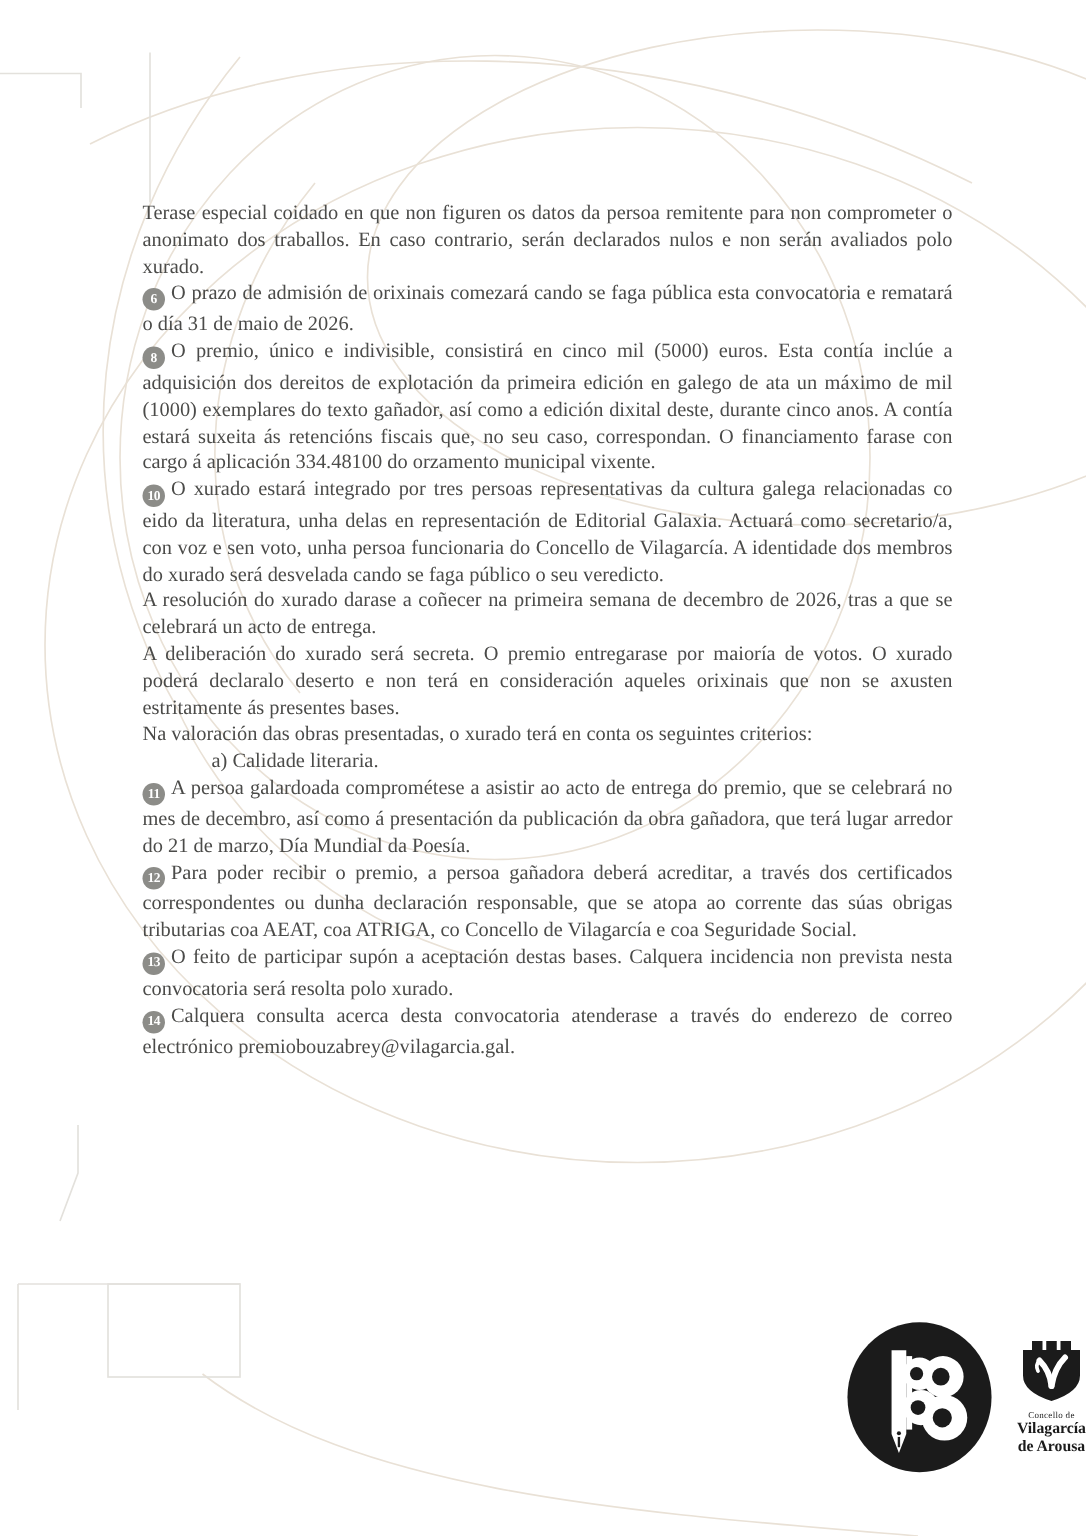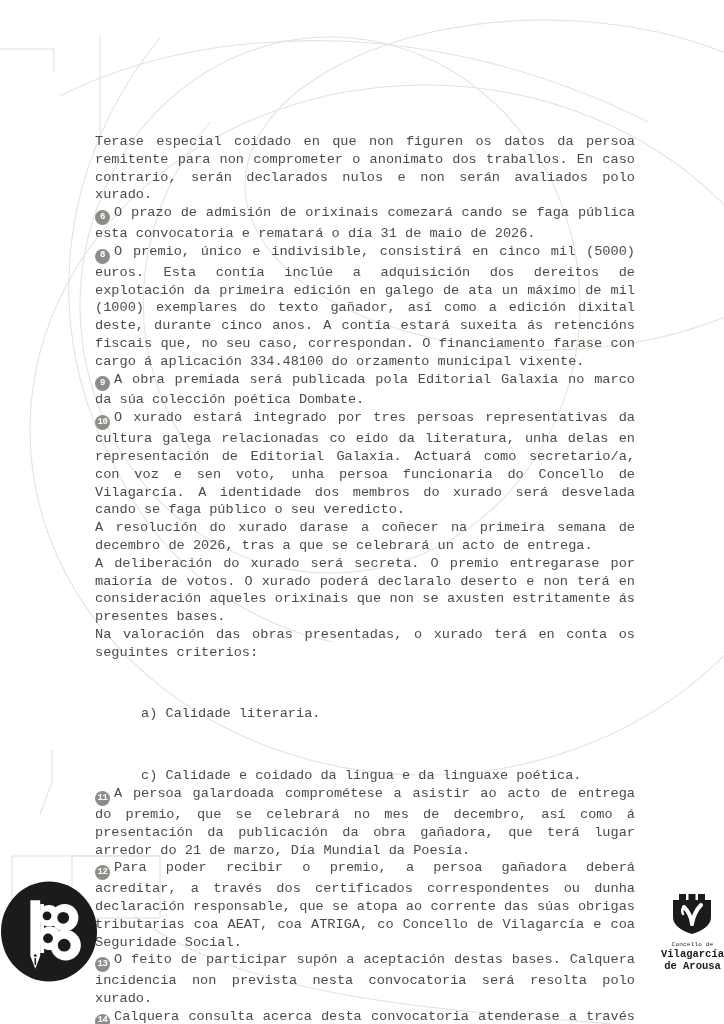--- a/index.html
+++ b/index.html
@@ -1,35 +1,35 @@
 <!DOCTYPE html>
 <html><head>
 <meta charset="utf-8">
 <style>
   html,body{margin:0;padding:0;background:#ffffff;}
   .page{
     position:relative;width:724px;height:1024px;background:#ffffff;
-    overflow:hidden;font-family:Liberation Mono, monospace;
+    overflow:hidden;font-family:Liberation Serif, serif;
   }
   .watermark{position:absolute;left:0;top:0;z-index:0;}
   .content{
     position:absolute;left:95px;top:133px;width:540px;z-index:1;
     color:#4b4b49;font-size:13.6px;line-height:17.8px;
   }
   .para{margin:0;text-align:justify;}
-  .para.indent{text-indent:46px;margin-top:44px;}
+  .para.indent{text-indent:46px;}
   .badge{
     display:inline-flex;align-items:center;justify-content:center;
     width:15px;height:15px;border-radius:50%;background:#8c8c88;
     color:#ffffff;font-size:9px;font-weight:bold;letter-spacing:-0.3px;
     margin-right:4px;vertical-align:-2.5px;flex:none;
   }
   .footer{
     position:absolute;left:0;top:880px;width:724px;z-index:1;
-    display:flex;justify-content:space-between;align-items:flex-start;gap:16px;
+    display:flex;justify-content:flex-end;align-items:flex-start;gap:16px;
   }
   .bb-logo{width:98px;height:103px;}
   .council{display:flex;flex-direction:column;align-items:center;margin-top:7px;}
   .council svg{width:46px;height:50px;}
   .council-text{margin-top:4px;text-align:center;color:#1b1b1b;}
   .c-small{font-size:6px;letter-spacing:0.2px;}
   .c-big{font-size:10.5px;font-weight:bold;line-height:12px;}
 </style>
 </head>
 <body>
@@ -53,27 +53,25 @@
       <path d="M12,856 H160"></path>
       <rect x="72" y="856" width="88" height="62"></rect>
       <path d="M12,856 V940"></path>
     </g>
   </svg>
 
   <main class="content" id="paragraphs">
       <p class="para">Terase especial coidado en que non figuren os datos da persoa remitente para non comprometer o anonimato dos traballos. En caso contrario, serán declarados nulos e non serán avaliados polo xurado.</p>
       <p class="para"><span class="badge">6</span>O prazo de admisión de orixinais comezará cando se faga pública esta convocatoria e rematará o día 31 de maio de 2026.</p>
       <p class="para"><span class="badge">8</span>O premio, único e indivisible, consistirá en cinco mil (5000) euros. Esta contía inclúe a adquisición dos dereitos de explotación da primeira edición en galego de ata un máximo de mil (1000) exemplares do texto gañador, así como a edición dixital deste, durante cinco anos. A contía estará suxeita ás retencións fiscais que, no seu caso, correspondan. O financiamento farase con cargo á aplicación 334.48100 do orzamento municipal vixente.</p>
-      <p class="para"><span class="badge">9</span>A obra premiada será publicada pola Editorial Galaxia no marco da súa colección poética Dombate.</p>
       <p class="para"><span class="badge">10</span>O xurado estará integrado por tres persoas representativas da cultura galega relacionadas co eido da literatura, unha delas en representación de Editorial Galaxia. Actuará como secretario/a, con voz e sen voto, unha persoa funcionaria do Concello de Vilagarcía. A identidade dos membros do xurado será desvelada cando se faga público o seu veredicto.</p>
       <p class="para">A resolución do xurado darase a coñecer na primeira semana de decembro de 2026, tras a que se celebrará un acto de entrega.</p>
       <p class="para">A deliberación do xurado será secreta. O premio entregarase por maioría de votos. O xurado poderá declaralo deserto e non terá en consideración aqueles orixinais que non se axusten estritamente ás presentes bases.</p>
       <p class="para">Na valoración das obras presentadas, o xurado terá en conta os seguintes criterios:</p>
       <p class="para indent">a) Calidade literaria.</p>
-      <p class="para indent">c) Calidade e coidado da lingua e da linguaxe poética.</p>
       <p class="para"><span class="badge">11</span>A persoa galardoada comprométese a asistir ao acto de entrega do premio, que se celebrará no mes de decembro, así como á presentación da publicación da obra gañadora, que terá lugar arredor do 21 de marzo, Día Mundial da Poesía.</p>
       <p class="para"><span class="badge">12</span>Para poder recibir o premio, a persoa gañadora deberá acreditar, a través dos certificados correspondentes ou dunha declaración responsable, que se atopa ao corrente das súas obrigas tributarias coa AEAT, coa ATRIGA, co Concello de Vilagarcía e coa Seguridade Social.</p>
       <p class="para"><span class="badge">13</span>O feito de participar supón a aceptación destas bases. Calquera incidencia non prevista nesta convocatoria será resolta polo xurado.</p>
       <p class="para"><span class="badge">14</span>Calquera consulta acerca desta convocatoria atenderase a través do enderezo de correo electrónico premiobouzabrey@vilagarcia.gal.</p>
     </main>
 
   <footer class="footer">
 
     <svg class="bb-logo" viewBox="0 0 100 104">
       <ellipse cx="50" cy="52" rx="49" ry="51" fill="#1b1b1b"></ellipse>

